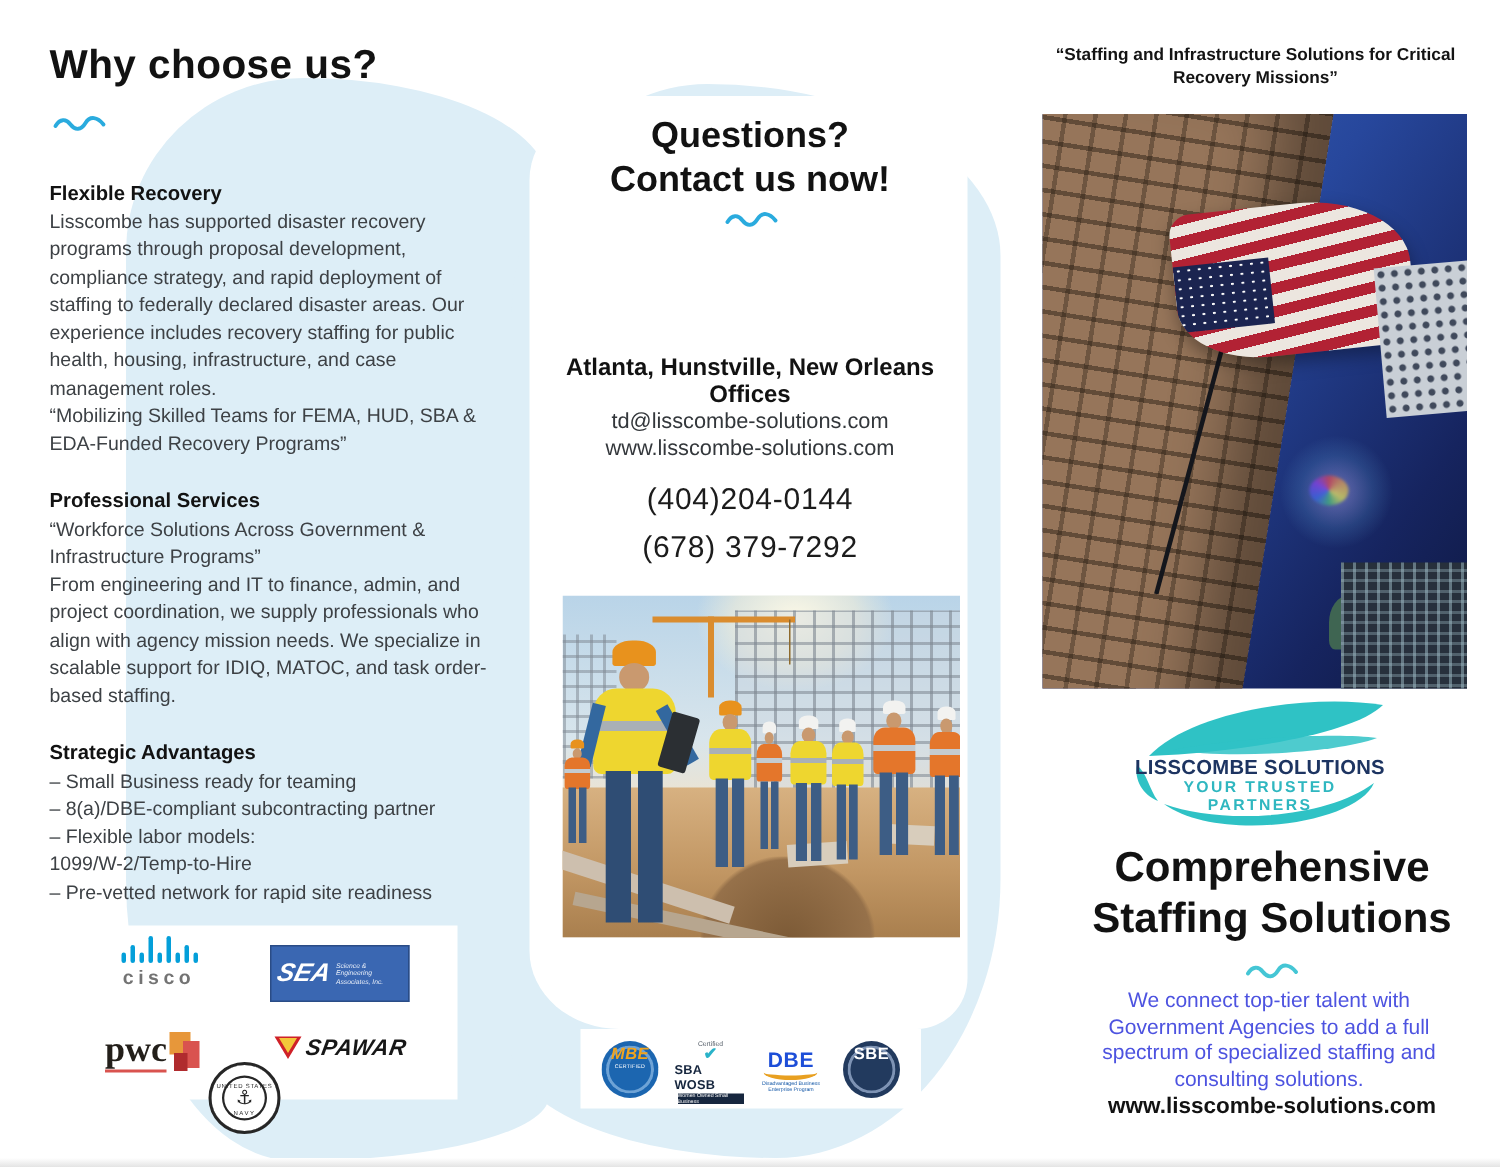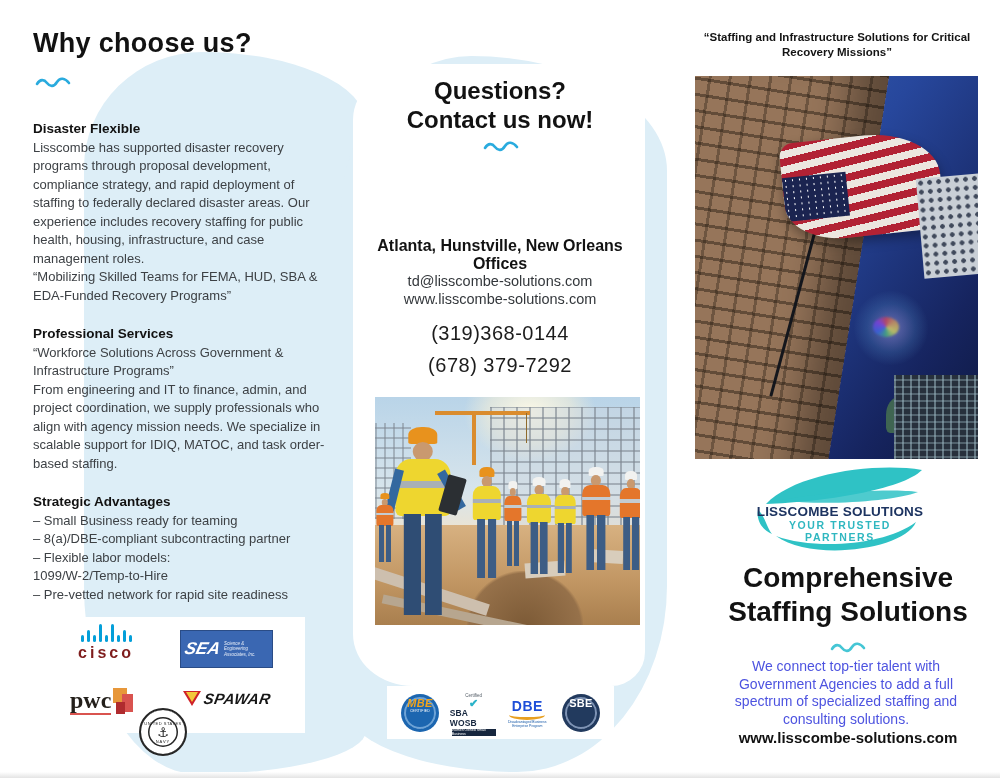--- a/index.html
+++ b/index.html
@@ -41,21 +41,21 @@
   .lp-sections { position:absolute; left:33px; top:120px; width:294px; font-size:13px; line-height:18.5px; color:#3d4145; }
   .lp-section { margin-bottom:20px; }
   .lp-h { font-weight:bold; color:#121212; font-size:13.5px; }
   .lp-p { margin:0; }
   .lp-item { margin:0; }
 
   
   .cisco { position:absolute; left:66px; top:622px; width:80px; text-align:center; }
   .cisco-bars { display:flex; align-items:flex-end; justify-content:center; gap:3px; height:20px; margin-bottom:2px; }
   .cisco-bars i { display:block; width:3px; background:#049fd9; border-radius:2px; }
-  .cisco-label { color:#7f1d1d; font-size:16px; font-weight:bold; letter-spacing:3px; }
+  .cisco-label { color:#737373; font-size:13px; font-weight:bold; letter-spacing:3px; }
 
   .sea { position:absolute; left:180px; top:630px; width:93px; height:38px; background:#3a67b2;
     border:1px solid #2a4c86; display:flex; align-items:center; padding:2px 4px; }
   .sea-abbr { color:#fff; font-size:17px; font-weight:bold; font-style:italic; transform:skewX(-14deg); margin-right:4px; }
   .sea-lines { display:flex; flex-direction:column; }
   .sea-lines span { color:#e9eff9; font-size:4.5px; line-height:5.5px; font-style:italic; }
 
   .pwc { position:absolute; left:70px; top:688px; display:flex; align-items:flex-start; }
   .pwc-label { font-family:"Liberation Serif", serif; font-weight:bold; font-size:24px; line-height:24px; color:#231f1a;
     border-bottom:2px solid #d9534f; padding-bottom:1px; }
@@ -207,21 +207,21 @@
   <div class="blob-mid"></div>
   <div class="inner-white"></div>
 
   <div class="lp-title">Why choose us?</div>
   <svg class="squiggle" style="left:35px; top:76px;" width="36" height="12" viewBox="0 0 36 12">
     <path d="M2 8 C5 3 9 3 12 7 S 19 11 22 6 S 30 2 34 7" stroke="#2aabde" stroke-width="2.6" fill="none" stroke-linecap="round"></path>
   </svg>
 
   <div class="lp-sections">
     <div class="lp-section">
-      <div class="lp-h">Disaster Flexible</div>
+      <div class="lp-h">Flexible Recovery</div>
       <p class="lp-p">Lisscombe has supported disaster recovery programs through proposal development, compliance strategy, and rapid deployment of staffing to federally declared disaster areas. Our experience includes recovery staffing for public health, housing, infrastructure, and case management roles.</p>
       <p class="lp-p">“Mobilizing Skilled Teams for FEMA, HUD, SBA &amp; EDA-Funded Recovery Programs”</p>
     </div>
     <div class="lp-section">
       <div class="lp-h">Professional Services</div>
       <p class="lp-p">“Workforce Solutions Across Government &amp; Infrastructure Programs”</p>
       <p class="lp-p">From engineering and IT to finance, admin, and project coordination, we supply professionals who align with agency mission needs. We specialize in scalable support for IDIQ, MATOC, and task order-based staffing.</p>
     </div>
     <div class="lp-section">
       <div class="lp-h">Strategic Advantages</div>
@@ -283,21 +283,21 @@
     <div>Contact us now!</div>
   </div>
   <svg class="squiggle" style="left:483px; top:140px;" width="36" height="12" viewBox="0 0 36 12">
     <path d="M2 8 C5 3 9 3 12 7 S 19 11 22 6 S 30 2 34 7" stroke="#2aabde" stroke-width="2.6" fill="none" stroke-linecap="round"></path>
   </svg>
 
   <div class="mp-contact">
     <div class="mp-offices">Atlanta, Hunstville, New Orleans Offices</div>
     <div class="mp-email">td@lisscombe-solutions.com</div>
     <div class="mp-site">www.lisscombe-solutions.com</div>
-    <div class="mp-phone1">(319)368-0144</div>
+    <div class="mp-phone1">(404)204-0144</div>
     <div class="mp-phone2">(678) 379-7292</div>
   </div>
 
   <div class="construction">
     <div class="c-sky"></div>
     <div class="c-sun"></div>
     <div class="c-scaffold-r"></div>
     <div class="c-scaffold-l"></div>
     <div class="c-crane-h"></div>
     <div class="c-crane-v"></div>

